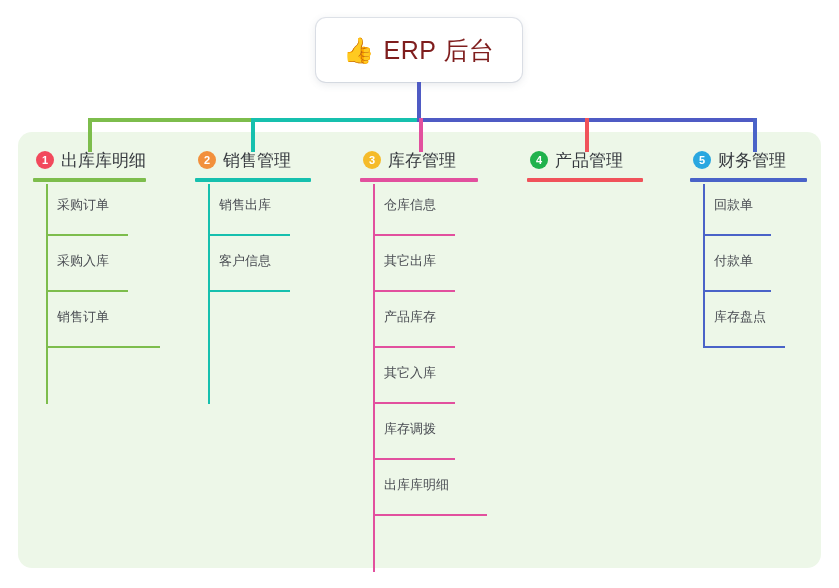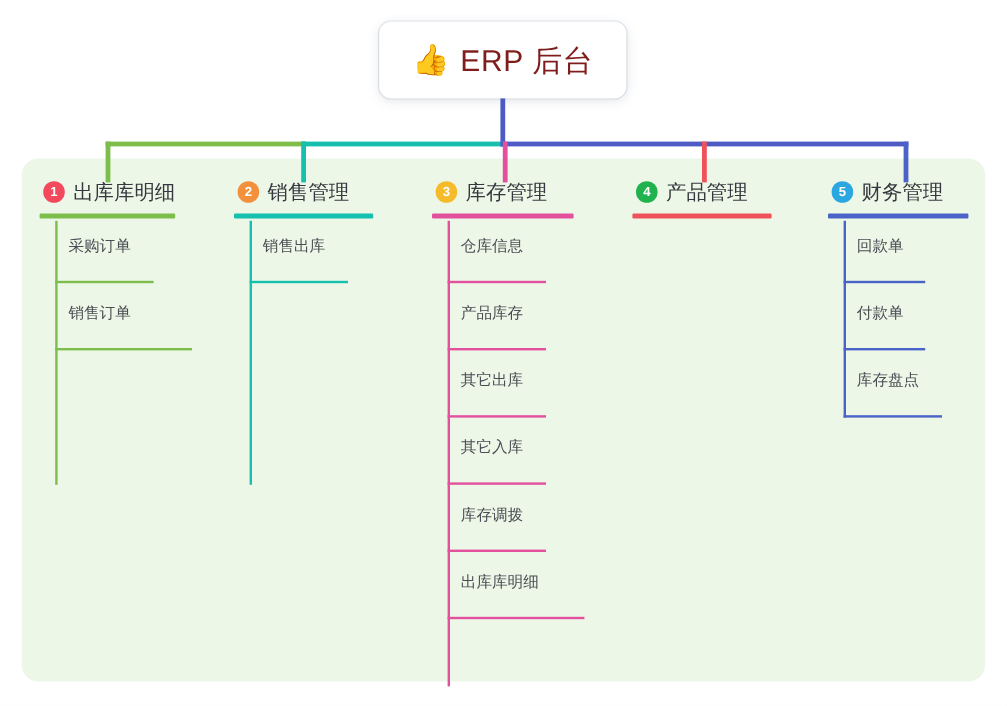--- a/index.html
+++ b/index.html
@@ -161,57 +161,65 @@
           <span class="col-title">出库库明细</span>
           <div class="head-rule" style="width: 113px; background: rgb(125, 189, 76);"></div>
         </div>
         <div class="leaves">
           <div class="spine" style="background: rgb(125, 189, 76); height: 220px;"></div>
           <div class="leaf">
             <div class="leaf-label">采购订单</div>
             <div class="leaf-rule" style="width: 82px; background: rgb(125, 189, 76);"></div>
           </div>
           <div class="leaf">
+            <div class="leaf-label">采购入库</div>
+            <div class="leaf-rule" style="width: 82px; background: rgb(125, 189, 76);"></div>
+          </div>
+          <div class="leaf">
             <div class="leaf-label">销售订单</div>
             <div class="leaf-rule" style="width: 114px; background: rgb(125, 189, 76);"></div>
           </div>
         </div>
       </div>
       <div class="column" style="left: 195px;">
         <div class="col-head">
           <span class="badge" style="background: rgb(242, 144, 60);">2</span>
           <span class="col-title">销售管理</span>
           <div class="head-rule" style="width: 116px; background: rgb(22, 192, 174);"></div>
         </div>
         <div class="leaves">
           <div class="spine" style="background: rgb(22, 192, 174); height: 220px;"></div>
           <div class="leaf">
             <div class="leaf-label">销售出库</div>
             <div class="leaf-rule" style="width: 82px; background: rgb(22, 192, 174);"></div>
           </div>
+          <div class="leaf">
+            <div class="leaf-label">客户信息</div>
+            <div class="leaf-rule" style="width: 82px; background: rgb(22, 192, 174);"></div>
+          </div>
         </div>
       </div>
       <div class="column" style="left: 360px;">
         <div class="col-head">
           <span class="badge" style="background: rgb(245, 187, 42);">3</span>
           <span class="col-title">库存管理</span>
           <div class="head-rule" style="width: 118px; background: rgb(226, 80, 158);"></div>
         </div>
         <div class="leaves">
           <div class="spine" style="background: rgb(226, 80, 158); height: 388px;"></div>
           <div class="leaf">
             <div class="leaf-label">仓库信息</div>
             <div class="leaf-rule" style="width: 82px; background: rgb(226, 80, 158);"></div>
           </div>
           <div class="leaf">
+            <div class="leaf-label">其它出库</div>
+            <div class="leaf-rule" style="width: 82px; background: rgb(226, 80, 158);"></div>
+          </div>
+          <div class="leaf">
             <div class="leaf-label">产品库存</div>
-            <div class="leaf-rule" style="width: 82px; background: rgb(226, 80, 158);"></div>
-          </div>
-          <div class="leaf">
-            <div class="leaf-label">其它出库</div>
             <div class="leaf-rule" style="width: 82px; background: rgb(226, 80, 158);"></div>
           </div>
           <div class="leaf">
             <div class="leaf-label">其它入库</div>
             <div class="leaf-rule" style="width: 82px; background: rgb(226, 80, 158);"></div>
           </div>
           <div class="leaf">
             <div class="leaf-label">库存调拨</div>
             <div class="leaf-rule" style="width: 82px; background: rgb(226, 80, 158);"></div>
           </div>

